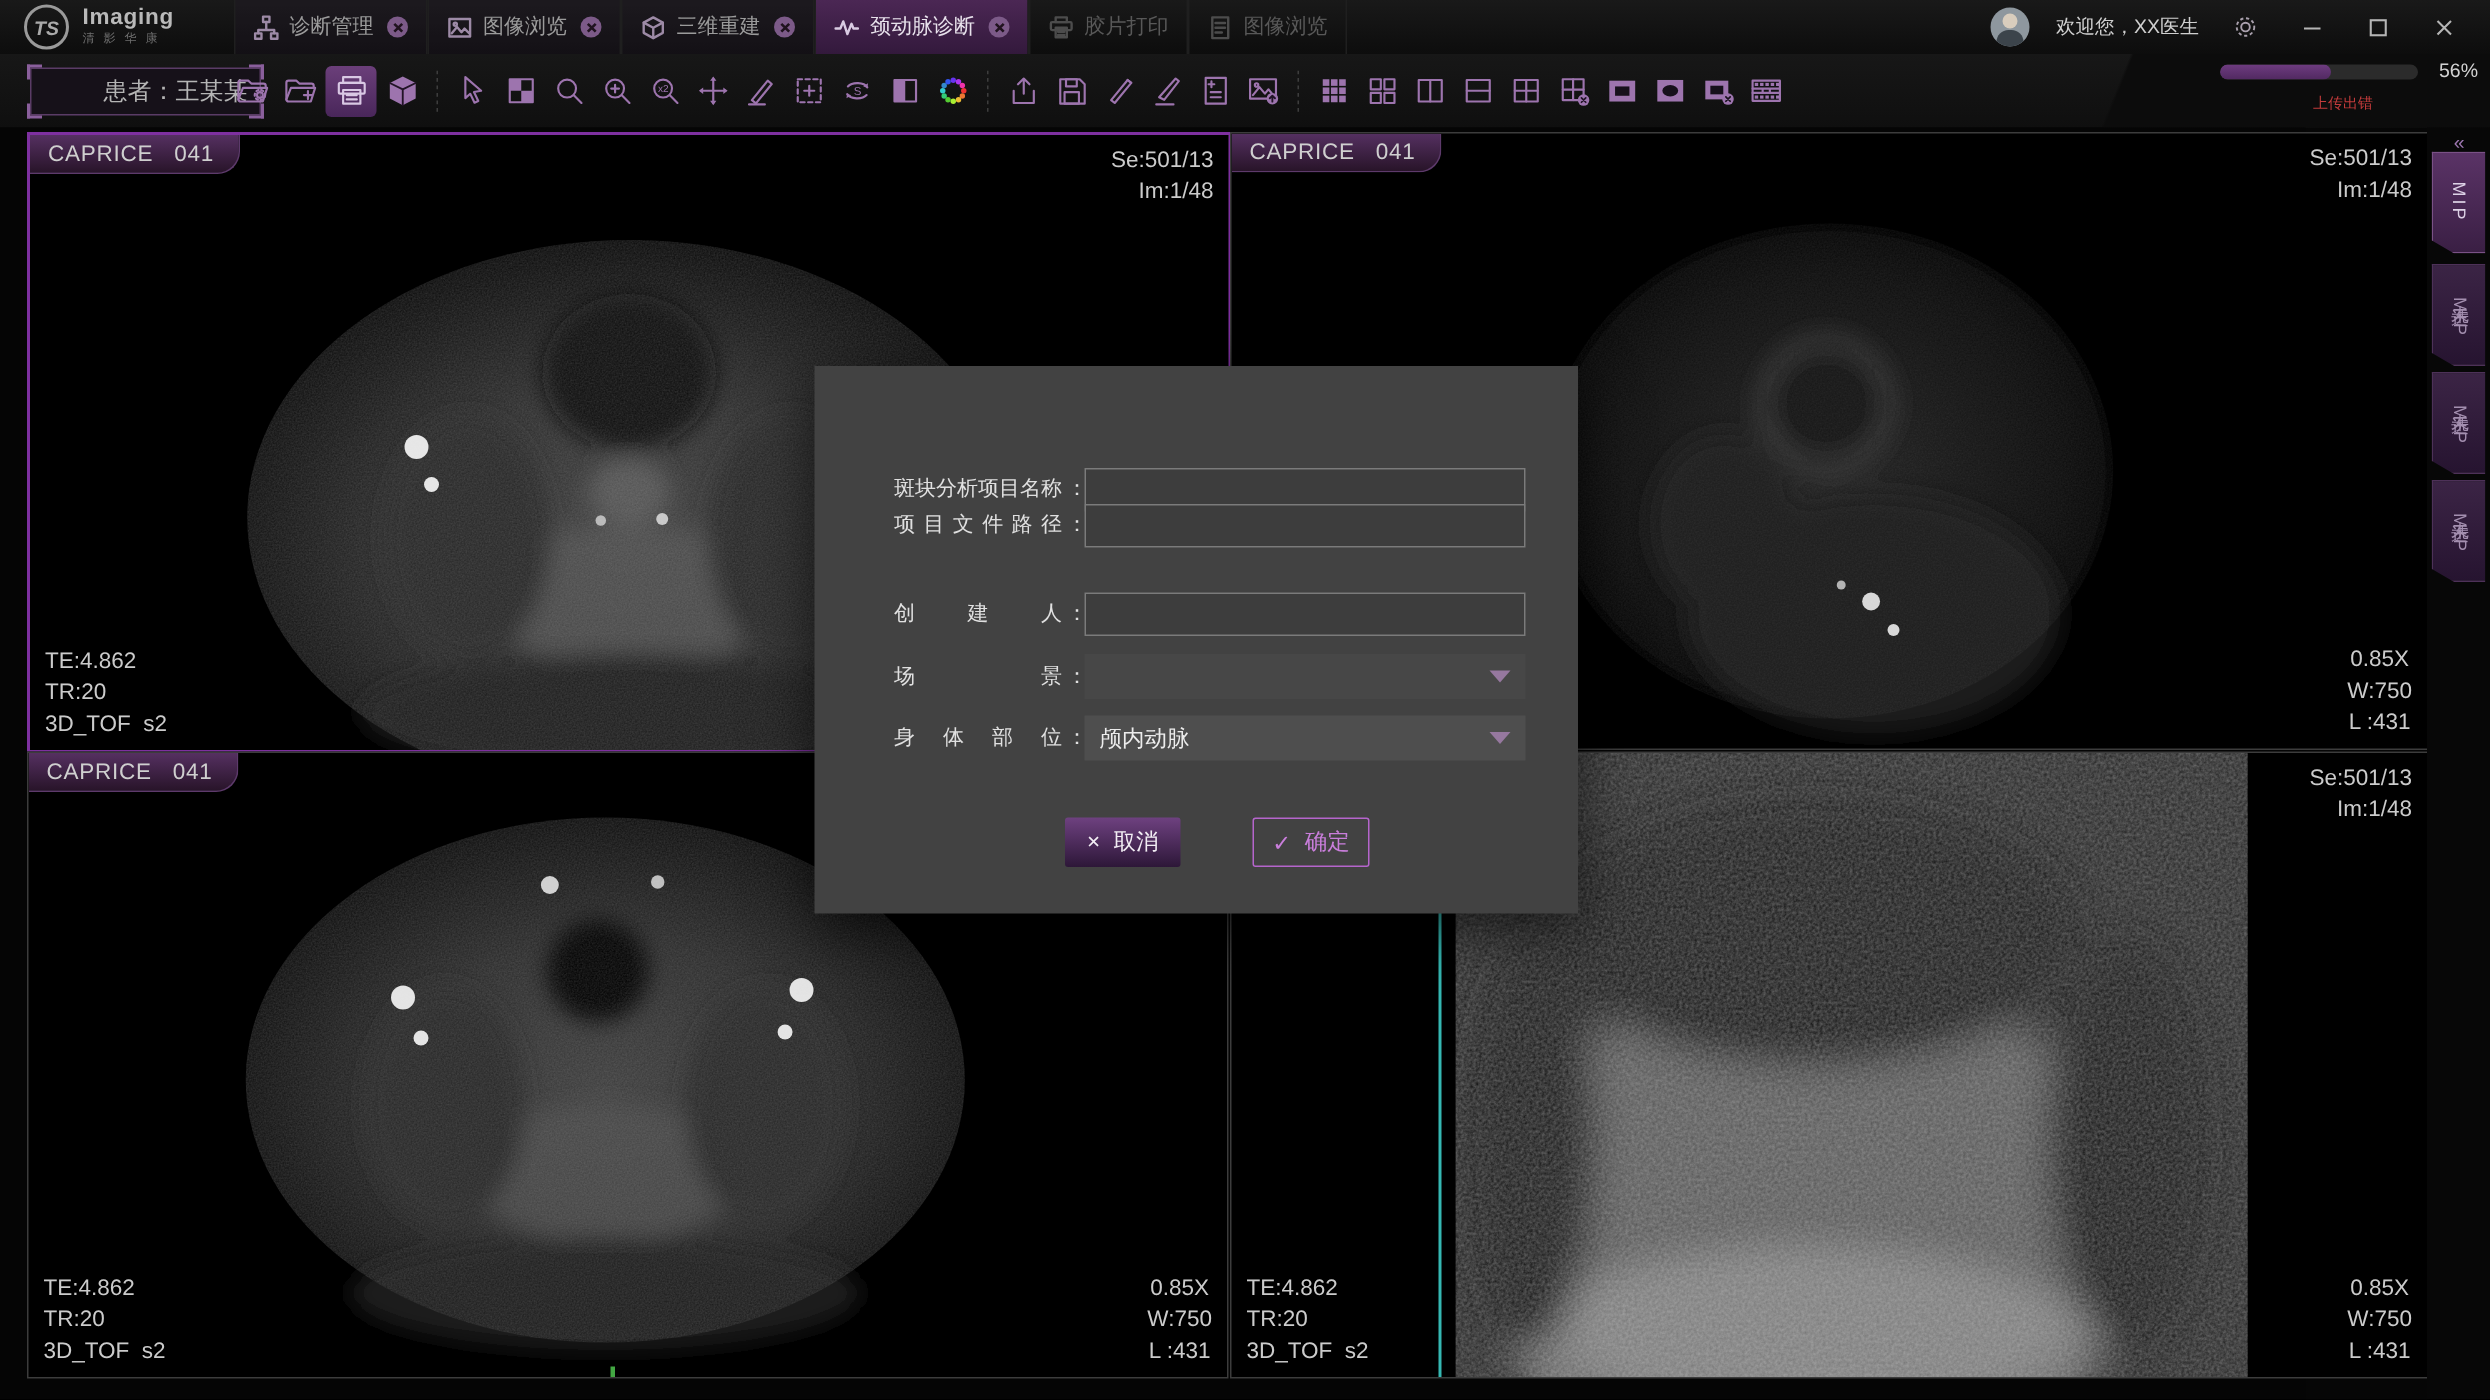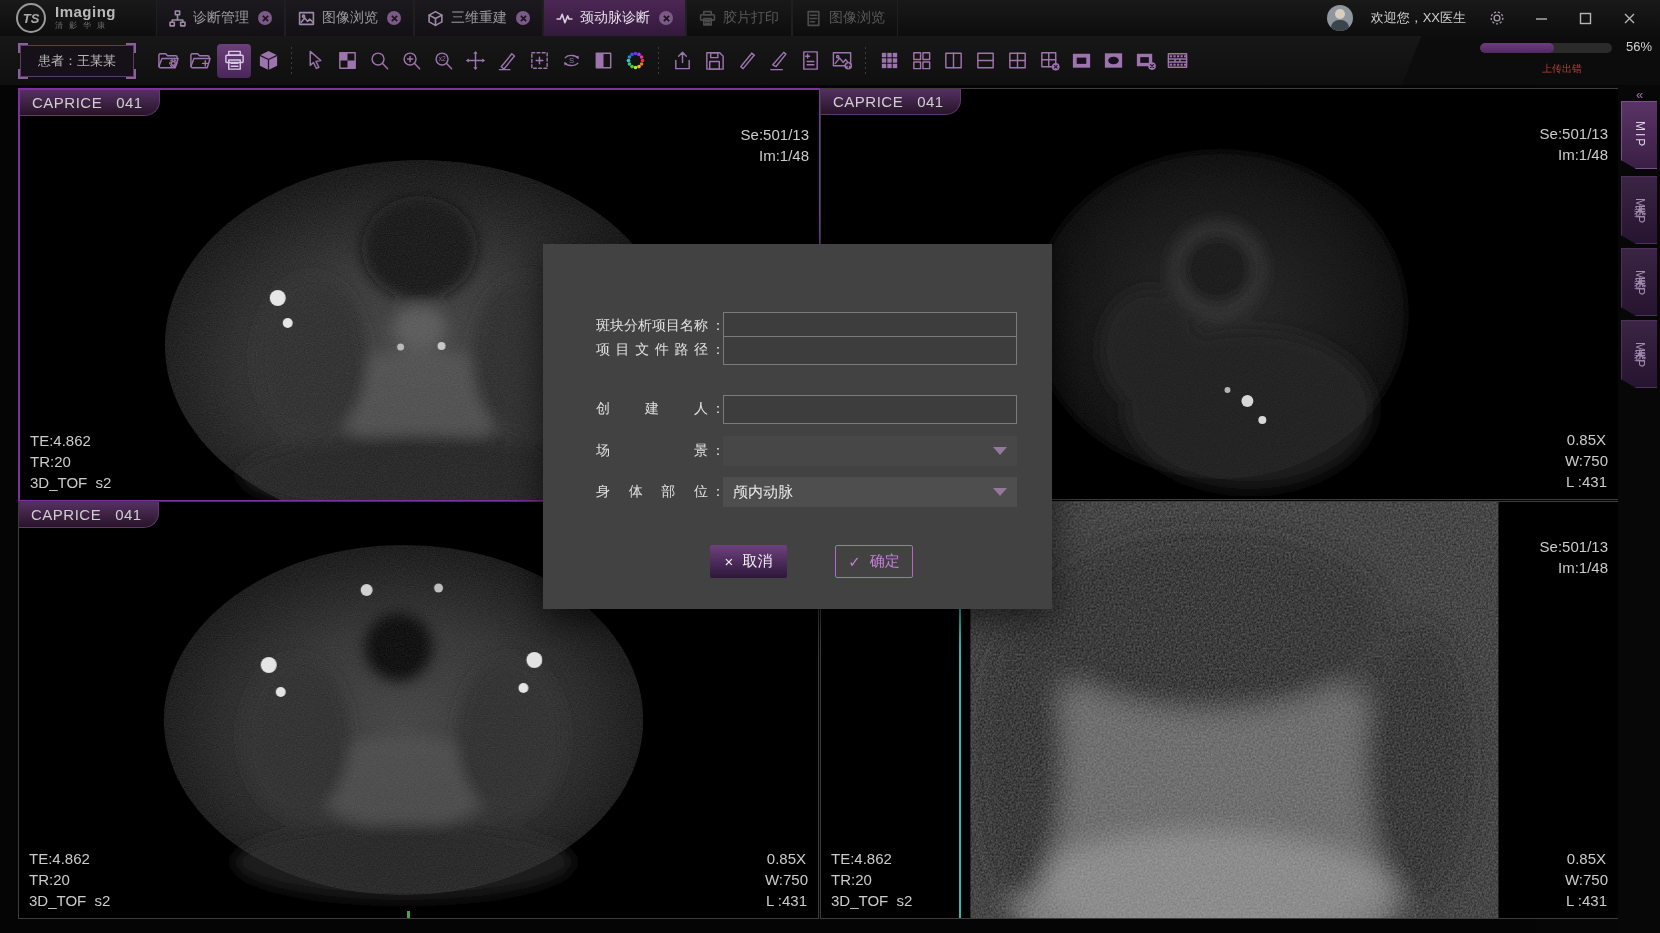--- a/index.html
+++ b/index.html
@@ -34,21 +34,21 @@
   .winbtn{width:26px;height:26px;display:flex;align-items:center;justify-content:center;color:#b5b5b5;cursor:pointer;}
   .winbtn svg{width:13px;height:13px;stroke:#b5b5b5;stroke-width:1.4;fill:none;}
   .gear{color:#a9a0ad;}
   .gear svg{width:18px;height:18px;stroke:#a9a0ad;}
 
   
   #toolbar{position:absolute;left:0;top:36px;width:1660px;height:49px;background:linear-gradient(#171717,#0f0f0f);}
   .tb-cut{position:absolute;right:0;top:0;height:49px;width:300px;
           background:linear-gradient(112deg,transparent 0 56px,#0c0c0c 58px);}
   .pbox{position:absolute;left:20px;top:9px;width:112px;height:30px;border:1px solid #5a3c66;background:#161119;
-        display:flex;align-items:center;justify-content:center;color:#b5b5b5;font-size:13px;}
+        display:flex;align-items:center;justify-content:center;color:#b5b5b5;font-size:16px;padding-left:40px;}
   .pbox i{position:absolute;width:8px;height:8px;border:0 solid #8a5f9c;}
   .pbox i.c1{left:-3px;top:-3px;border-left-width:2px;border-top-width:2px;}
   .pbox i.c2{right:-3px;top:-3px;border-right-width:2px;border-top-width:2px;}
   .pbox i.c3{left:-3px;bottom:-3px;border-left-width:2px;border-bottom-width:2px;}
   .pbox i.c4{right:-3px;bottom:-3px;border-right-width:2px;border-bottom-width:2px;}
   #tools{position:absolute;left:152px;top:0;height:49px;display:flex;align-items:center;}
   .tool{width:30px;height:34px;display:flex;align-items:center;justify-content:center;color:#9d74ae;cursor:pointer;margin:0 1px;border-radius:4px;}
   .tool svg{width:23px;height:23px;}
   .tool.active{background:linear-gradient(#6b3f7a,#49265a);color:#d9c8e4;width:34px;}
   .tdiv{width:1px;height:28px;margin:0 7px;background-image:linear-gradient(#3d3d3d 50%,transparent 50%);background-size:1px 5px;}
@@ -58,21 +58,21 @@
   .upload-err{position:absolute;right:78px;top:26px;font-size:10px;color:#c23b3b;}
 
   
   #viewer{position:absolute;left:0;top:85px;width:1537px;height:848px;background:#050505;}
   .vp{position:absolute;background:#000;border:1px solid #3c3c3c;overflow:hidden;}
   .vp.active{border:2px solid #7e30a0;}
   .vp svg.mri{position:absolute;left:0;top:0;width:100%;height:100%;}
   .series-tab{position:absolute;left:0;top:0;height:25px;padding:0 16px 0 12px;display:flex;align-items:center;gap:14px;
               font-size:15px;color:#cfcfcf;letter-spacing:.5px;background:linear-gradient(#553061,#281429);
               border-bottom-right-radius:15px;border-right:1px solid #5d3a6b;border-bottom:1px solid #5d3a6b;z-index:3;}
-  .lab{position:absolute;z-index:3;font-size:15px;line-height:21px;color:#cbcbcb;text-shadow:0 1px 2px #000;margin-top:28px;}
+  .lab{position:absolute;z-index:3;font-size:15px;line-height:21px;color:#cbcbcb;text-shadow:0 1px 2px #000;}
   .lab.tr{top:6px;right:10px;text-align:right;}
   .lab.bl{bottom:7px;left:10px;}
   .lab.br{bottom:7px;right:10px;text-align:center;}
   .lab div{white-space:pre;}
   .cyan-line{position:absolute;top:0;bottom:0;width:2px;background:#35b7b2;z-index:2;}
   .green-tick{position:absolute;bottom:0;width:3px;height:7px;background:#43a843;z-index:2;}
 
   
   #sidepanel{position:absolute;right:0;top:85px;width:42px;height:848px;background:#070707;}
   .collapse{position:absolute;top:2px;left:0;width:100%;text-align:center;color:#9d76b0;font-size:13px;letter-spacing:-1px;cursor:pointer;}

